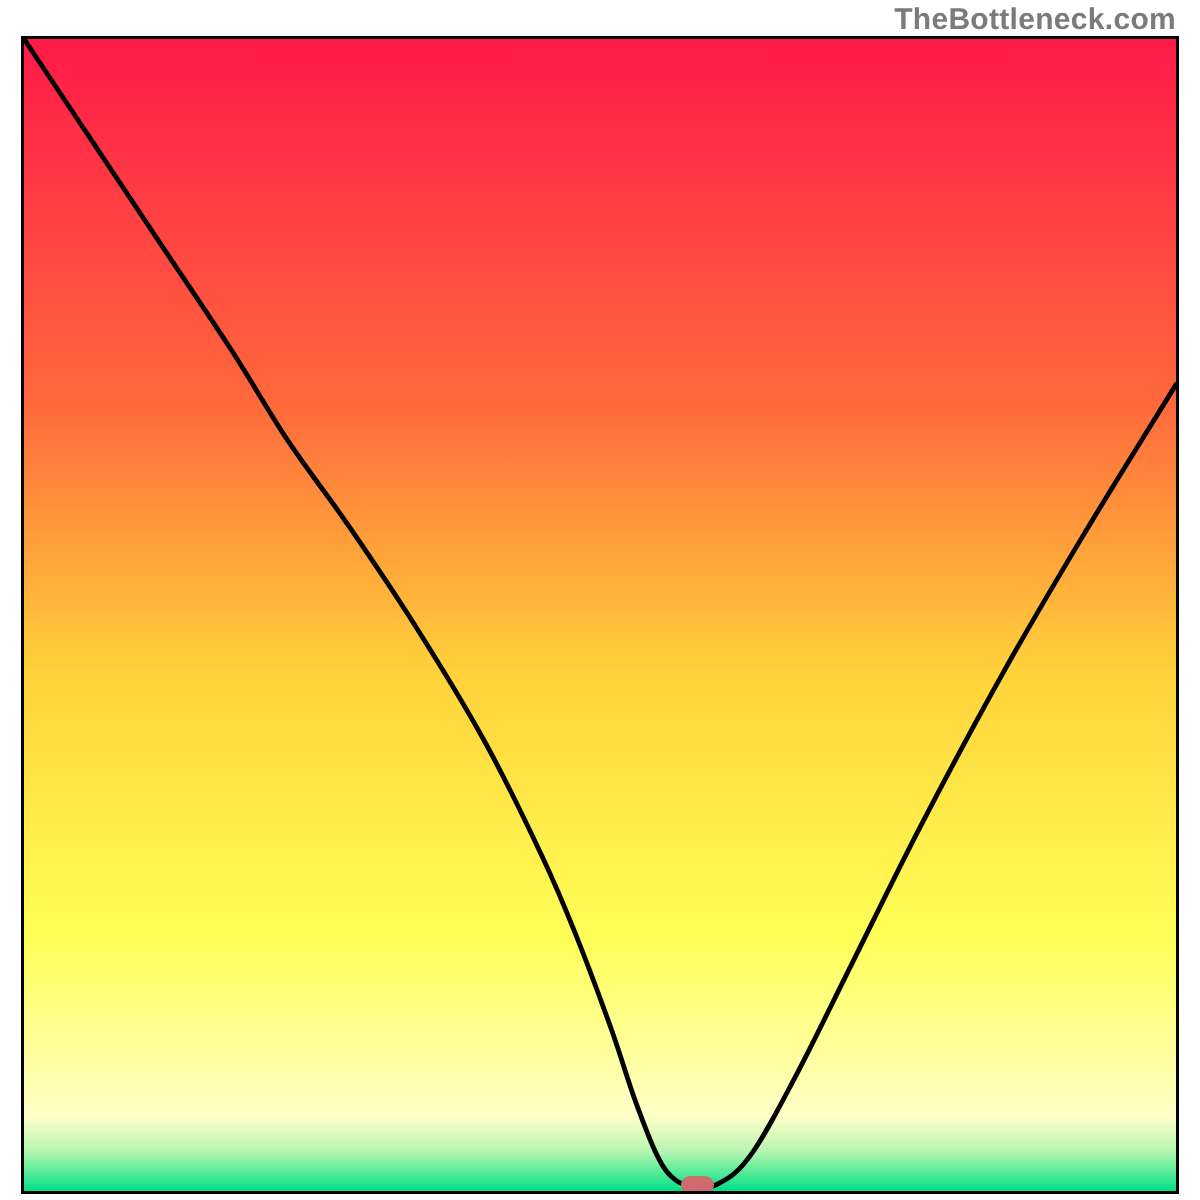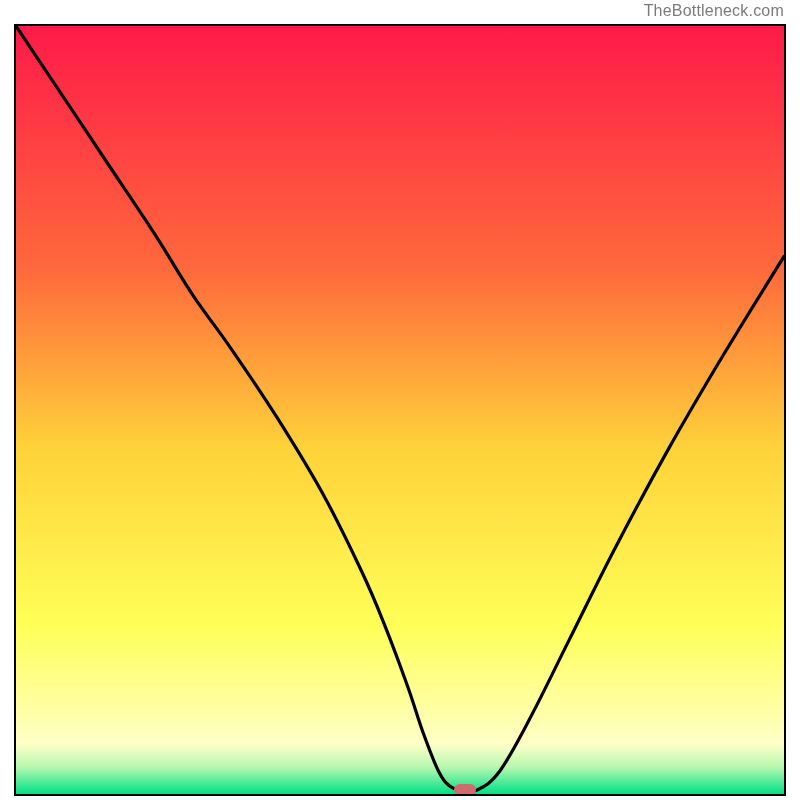--- a/index.html
+++ b/index.html
@@ -18,22 +18,22 @@
     width: 772px;
     height: 772px;
     border: 2px solid #000000;
     box-sizing: border-box;
     overflow: hidden;
   }
   .watermark {
     position: absolute;
     top: 2px;
     right: 16px;
-    font-size: 16px;
-    font-weight: 400;
+    font-size: 20px;
+    font-weight: 700;
     color: #7b7b7b;
     letter-spacing: 0.2px;
   }
   svg.plot {
     position: absolute;
     left: 0;
     top: 0;
     width: 100%;
     height: 100%;
     display: block;

